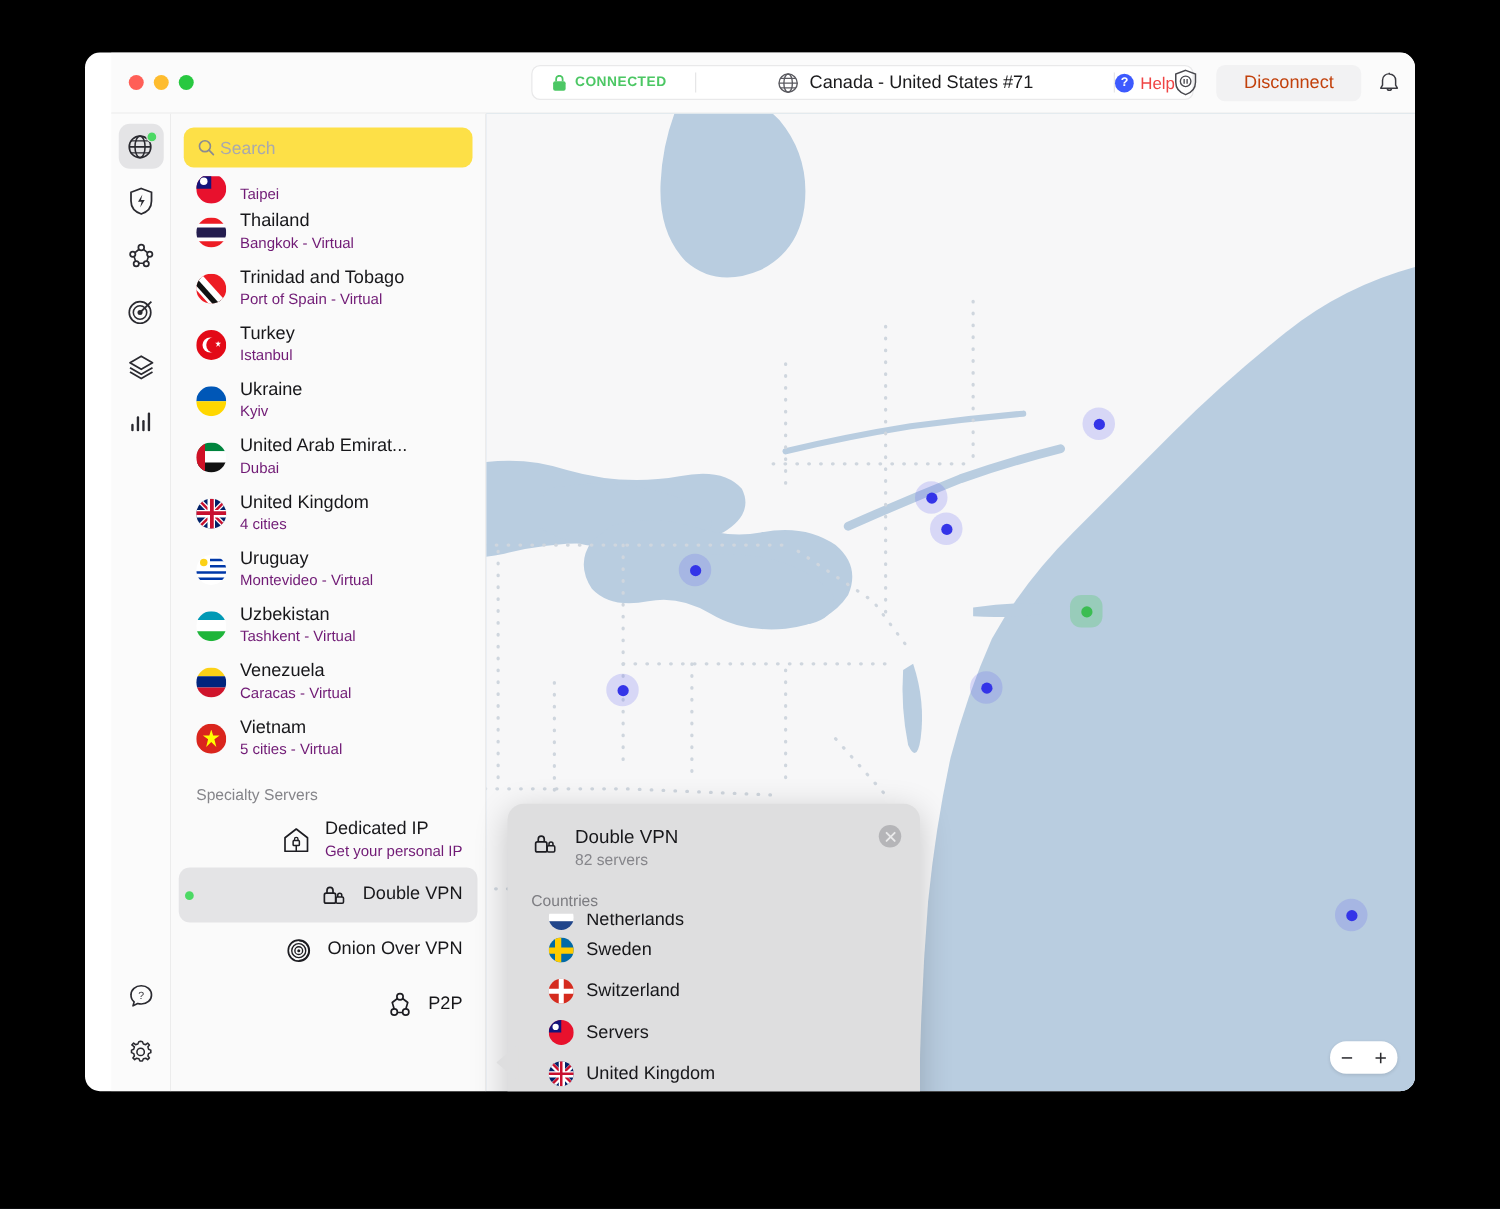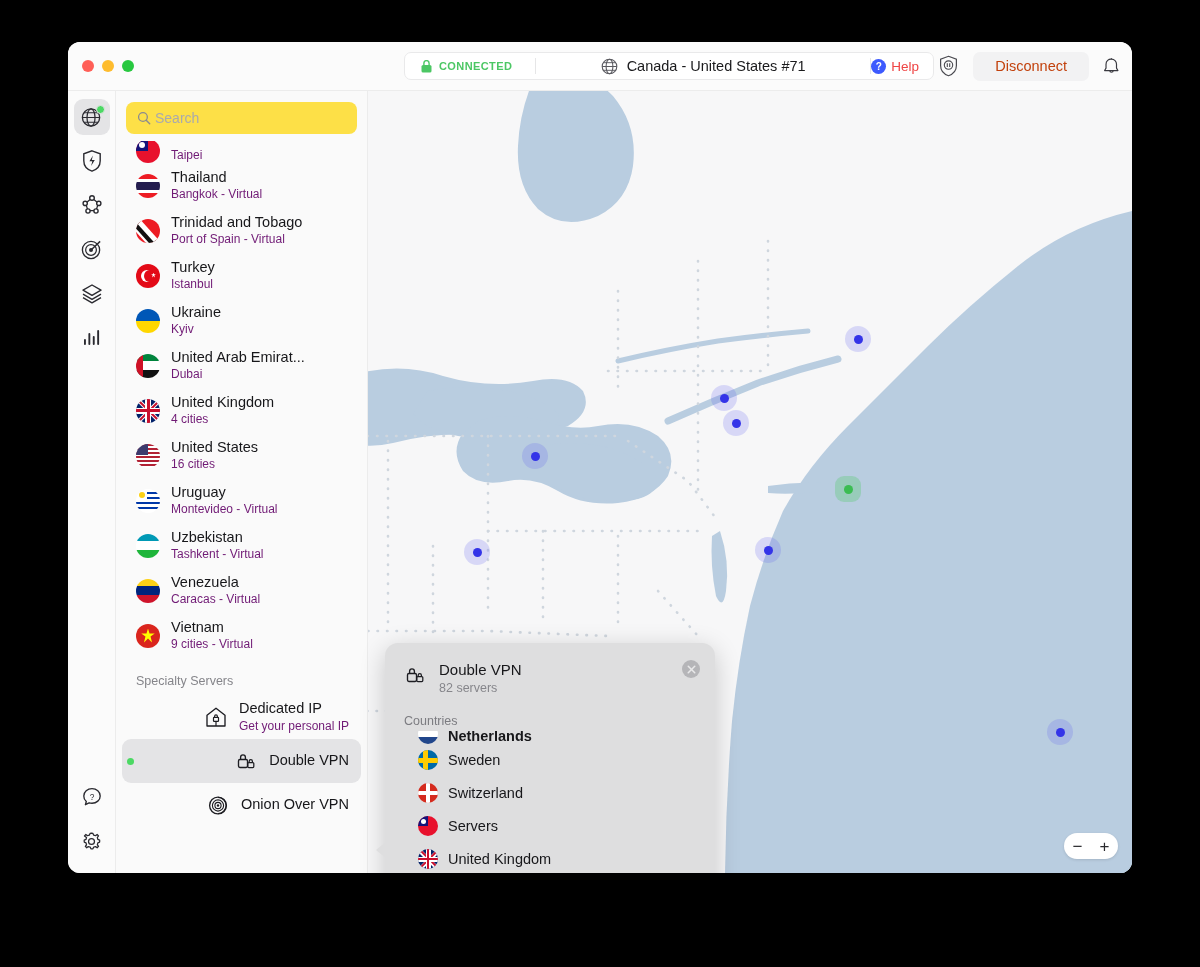--- a/index.html
+++ b/index.html
@@ -12,20 +12,21 @@
 
   .window {
     position: absolute;
     left: 68px; top: 42px;
     width: 1064px; height: 831px;
     background: #ffffff;
     border-radius: 12px;
     overflow: hidden;
     display: flex;
     flex-direction: column;
+    padding-left: 21px;
   }
 
   
   .titlebar {
     height: 49px;
     flex: 0 0 49px;
     background: #fbfbfb;
     display: flex;
     align-items: center;
     position: relative;
@@ -195,21 +196,21 @@
     background: #b5b5b8; border: none; cursor: pointer;
     display:flex; align-items:center; justify-content:center;
   }
   .popup-countries-label { font-size: 12.5px; color: #7c7c81; padding: 17px 0 3px 4px; }
   .popup-list { flex: 1; overflow: hidden; }
   .prow {
     display: flex; align-items: center; gap: 10px;
     height: 33px; padding: 0 8px; border-radius: 7px;
     cursor: pointer; position: relative; margin-left: 10px;
   }
-  .prow.clipped { height: 13px; overflow: hidden; align-items: flex-end; font-weight: bold; }
+  .prow.clipped { height: 13px; overflow: hidden; align-items: flex-end; }
   .pname { font-size: 14.5px; color: #17171a; white-space: nowrap; }
   .pflag { width: 20px; height: 20px; border-radius: 50%; flex: 0 0 20px; overflow: hidden; position: relative; }
 </style>
 </head>
 <body>
 
 <div class="window">
 
   <div class="titlebar">
     <div class="traffic">
@@ -437,36 +438,20 @@
             <div style="position:absolute;left:9px;top:0;width:6px;height:100%;background:#fff"></div>
             <div style="position:absolute;left:0;top:10.5px;width:100%;height:3px;background:#c8102e"></div>
             <div style="position:absolute;left:10.5px;top:0;width:3px;height:100%;background:#c8102e"></div>
           </div>
           <div class="rowtext">
             <span class="rname">United Kingdom</span>
             <span class="rsub">4 cities</span>
           </div>
         </div>
 
-        <div class="row">
-          <div class="flag">
-            <div style="position:absolute;inset:0;background:#fff"></div>
-            <div style="position:absolute;left:0;top:0;width:100%;height:2px;background:#b22234"></div>
-            <div style="position:absolute;left:0;top:4px;width:100%;height:2px;background:#b22234"></div>
-            <div style="position:absolute;left:0;top:8px;width:100%;height:2px;background:#b22234"></div>
-            <div style="position:absolute;left:0;top:12px;width:100%;height:2px;background:#b22234"></div>
-            <div style="position:absolute;left:0;top:16px;width:100%;height:2px;background:#b22234"></div>
-            <div style="position:absolute;left:0;top:20px;width:100%;height:2px;background:#b22234"></div>
-            <div style="position:absolute;left:0;top:0;width:12px;height:11px;background:#3c3b6e"></div>
-          </div>
-          <div class="rowtext">
-            <span class="rname">United States</span>
-            <span class="rsub">16 cities</span>
-          </div>
-        </div>
 
         <div class="row">
           <div class="flag">
             <div style="position:absolute;inset:0;background:#fff"></div>
             <div style="position:absolute;left:11px;top:3px;width:13px;height:2.5px;background:#0038a8"></div>
             <div style="position:absolute;left:11px;top:8px;width:13px;height:2.5px;background:#0038a8"></div>
             <div style="position:absolute;left:0;top:13px;width:100%;height:2.5px;background:#0038a8"></div>
             <div style="position:absolute;left:0;top:18px;width:100%;height:2.5px;background:#0038a8"></div>
             <div style="position:absolute;left:3px;top:3px;width:6px;height:6px;border-radius:50%;background:#fcd116"></div>
           </div>
@@ -500,21 +485,21 @@
           </div>
         </div>
 
         <div class="row">
           <div class="flag">
             <div style="position:absolute;inset:0;background:#da251d"></div>
             <div style="position:absolute;left:5px;top:5px;width:14px;height:14px;background:#ff0;clip-path:polygon(50% 0,61% 35%,98% 35%,68% 57%,79% 100%,50% 72%,21% 100%,32% 57%,2% 35%,39% 35%)"></div>
           </div>
           <div class="rowtext">
             <span class="rname">Vietnam</span>
-            <span class="rsub">9 cities - Virtual</span>
+            <span class="rsub">5 cities - Virtual</span>
           </div>
         </div>
 
         <div class="section-head">Specialty Servers</div>
 
         <div class="spec-row">
           <svg width="24" height="24" viewBox="0 0 24 24">
             <path d="M12 3.2 21 10.2V21H3V10.2Z" fill="none" stroke="#1d1d22" stroke-width="1.35" stroke-linejoin="round"></path>
             <rect x="9.5" y="12.4" width="5" height="4" rx="0.7" fill="none" stroke="#1d1d22" stroke-width="1.2"></rect>
             <path d="M10.6 12.4v-1.1a1.4 1.4 0 0 1 2.8 0v1.1" fill="none" stroke="#1d1d22" stroke-width="1.1"></path>
@@ -545,20 +530,31 @@
             <path d="M12 4.4a8 8 0 0 1 0 16.2" fill="none" stroke="#1d1d22" stroke-width="1.1"></path>
             <circle cx="12" cy="12.5" r="5.6" fill="none" stroke="#1d1d22" stroke-width="1.1"></circle>
             <circle cx="12" cy="12.5" r="3.1" fill="none" stroke="#1d1d22" stroke-width="1.1"></circle>
             <circle cx="12" cy="12.5" r="1.2" fill="#1d1d22"></circle>
           </svg>
           <div class="rowtext">
             <span class="rname">Onion Over VPN</span>
           </div>
         </div>
 
+        <div class="spec-row">
+          <svg width="24" height="24" viewBox="0 0 24 24">
+            <path d="M12 5.2 5.8 10 8.2 18h7.6L18.2 10Z" fill="none" stroke="#1d1d22" stroke-width="1.35" stroke-linejoin="round"></path>
+            <circle cx="12" cy="5.4" r="2.5" fill="#fafafa" stroke="#1d1d22" stroke-width="1.35"></circle>
+            <circle cx="7.4" cy="17.6" r="2.5" fill="#fafafa" stroke="#1d1d22" stroke-width="1.35"></circle>
+            <circle cx="16.6" cy="17.6" r="2.5" fill="#fafafa" stroke="#1d1d22" stroke-width="1.35"></circle>
+          </svg>
+          <div class="rowtext">
+            <span class="rname">P2P</span>
+          </div>
+        </div>
 
       </div>
     </div>
 
     <div class="map">
       <svg width="100%" height="100%" viewBox="0 0 764 782" preserveAspectRatio="xMidYMid slice">
         <rect x="0" y="0" width="764" height="782" fill="#b9cde0"></rect>
 
         <path d="M-40,-30 L560,-30 L560,60 Q520,45 470,40 Q420,34 380,60 Q350,78 330,40 Q300,-10 250,-5 L-40,-5 Z" fill="#f7f7f8"></path>
         <path d="M-40,-30 L764,-30 L764,-5 Q600,10 520,70 Q470,108 430,150 Q400,190 360,230 Q330,265 300,300

